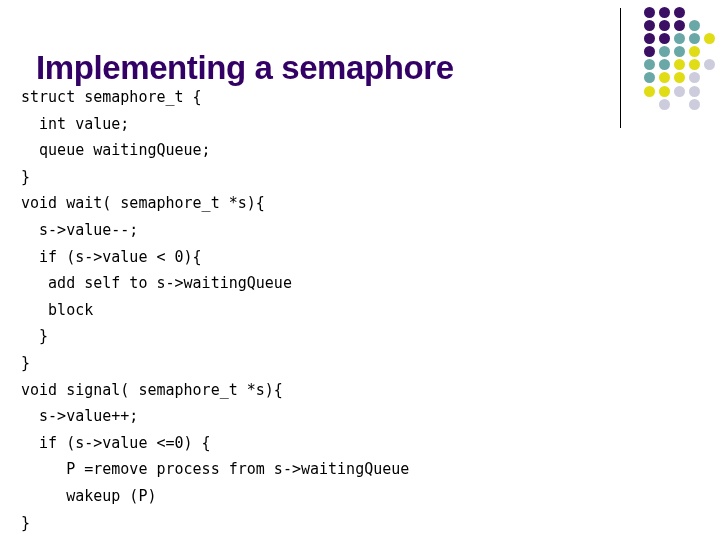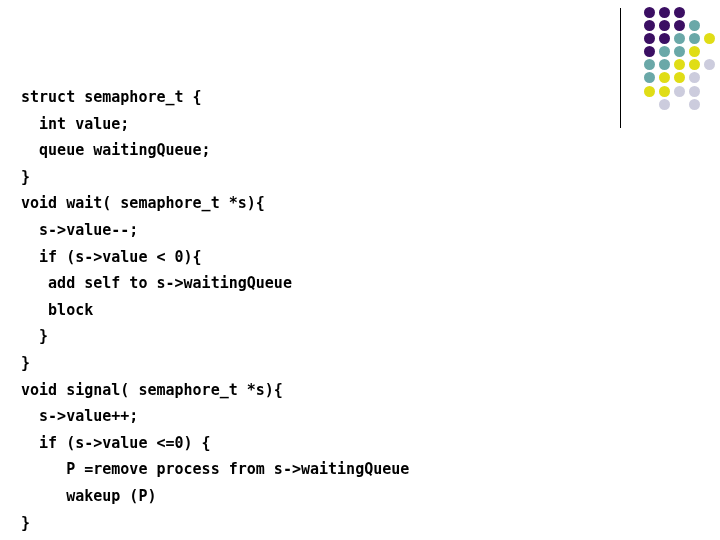--- a/index.html
+++ b/index.html
@@ -36,21 +36,21 @@
   }
 
   
   #code-block {
     position: absolute;
     left: 21px;
     top: 84px;
     width: 600px;
     font-family: "DejaVu Sans Mono", "Liberation Mono", monospace;
     font-size: 15px;
-    font-weight: bold;
+    font-weight: normal;
     color: #000000;
     line-height: 26.6px;
     white-space: pre;
     letter-spacing: 0px;
   }
   .code-line {
     white-space: pre;
     height: 26.6px;
   }
 
@@ -97,20 +97,21 @@
     height: 11px;
     border-radius: 50%;
   }
   .dot.empty { background: transparent; }
 </style>
 </head>
 <body>
 
 <div id="slide">
 
+  <h1 id="slide-title">Implementing a semaphore</h1>
 
   <div id="code-block"><div class="code-line">struct semaphore_t {</div><div class="code-line">  int value;</div><div class="code-line">  queue waitingQueue;</div><div class="code-line">}</div><div class="code-line">void wait( semaphore_t *s){</div><div class="code-line">  s-&gt;value--;</div><div class="code-line">  if (s-&gt;value &lt; 0){</div><div class="code-line">   add self to s-&gt;waitingQueue</div><div class="code-line">   block</div><div class="code-line">  }</div><div class="code-line">}</div><div class="code-line">void signal( semaphore_t *s){</div><div class="code-line">  s-&gt;value++;</div><div class="code-line">  if (s-&gt;value &lt;=0) {</div><div class="code-line">     P =remove process from s-&gt;waitingQueue</div><div class="code-line">     wakeup (P)</div><div class="code-line">}</div></div>
 
 
   <div id="divider-line"></div>
 
   <div id="dot-matrix">
       <div class="dot-row">
         <span class="dot" style="left: 0px; background: rgb(59, 15, 99);"></span>
         <span class="dot" style="left: 15px; background: rgb(59, 15, 99);"></span>

